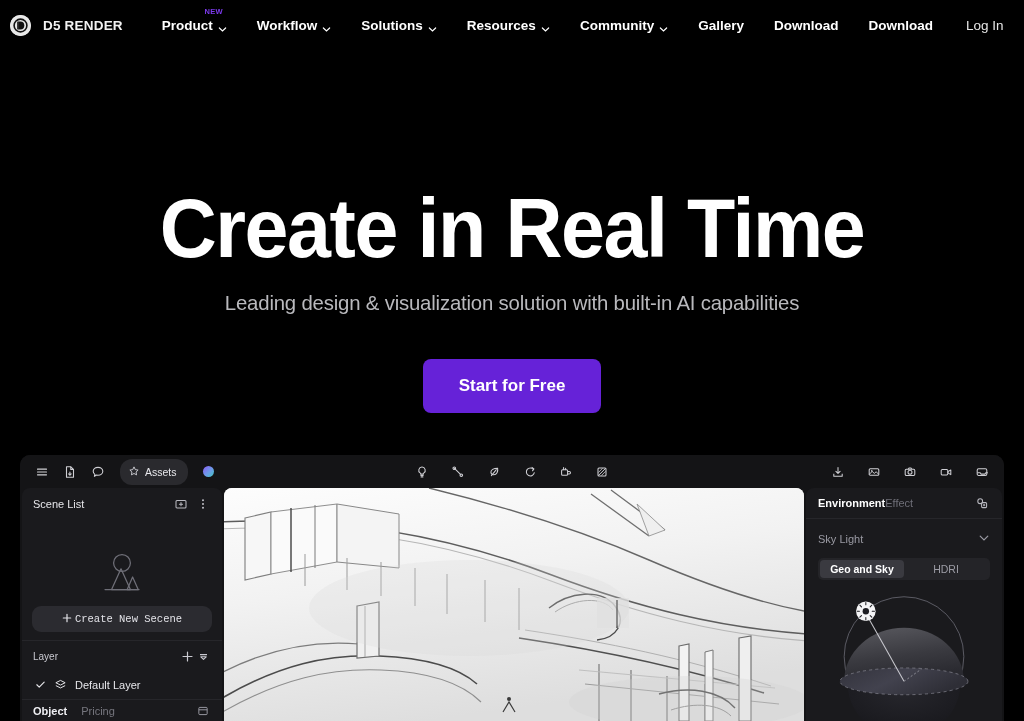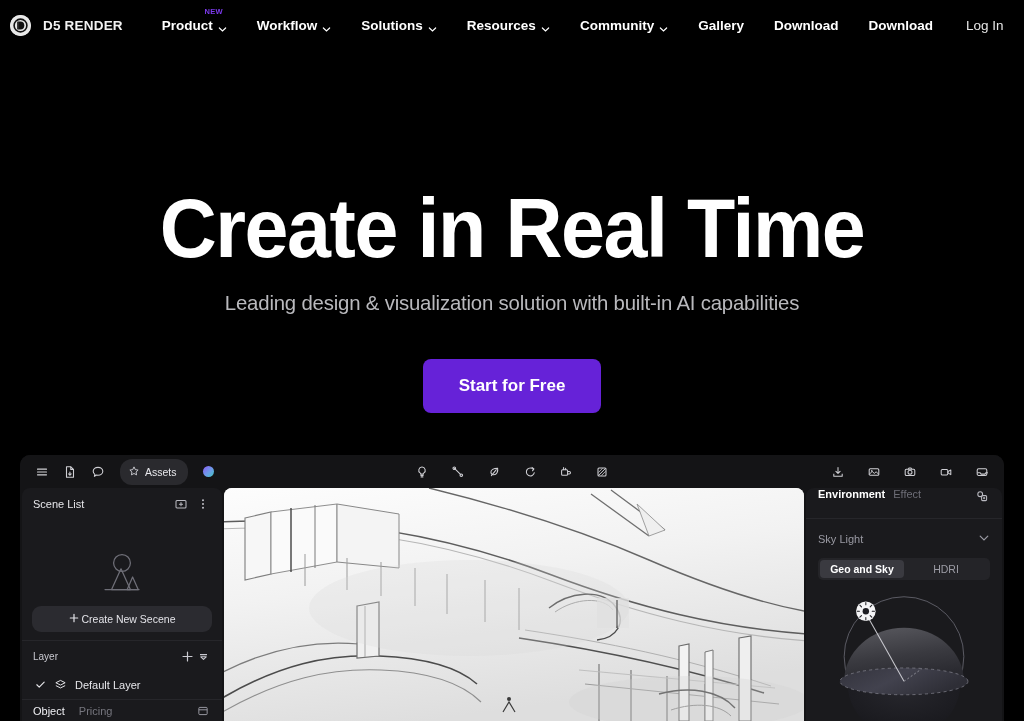--- a/index.html
+++ b/index.html
@@ -261,20 +261,21 @@
     height: 26px;
     background: #2b2b30;
     border-radius: 9px;
     display: flex;
     align-items: center;
     justify-content: center;
     gap: 3px;
     font-size: 10.5px;
     color: #e3e3e8;
     cursor: pointer;
+    font-family: Liberation Mono, monospace;
   }
   .layer-sec {
     border-top: 1px solid #26262a;
   }
   .layer-head {
     display: flex;
     align-items: center;
     height: 30px;
     padding: 0 11px;
   }
@@ -296,21 +297,21 @@
     gap: 14px;
     height: 22px;
     padding: 0 11px;
   }
   .obj-tabs .t {
     font-size: 11px;
     color: #76767e;
     font-weight: 400;
     cursor: pointer;
   }
-  .obj-tabs .t.active { color: #f0f0f4; font-weight: 400; }
+  .obj-tabs .t.active { color: #f0f0f4; font-weight: 700; }
   .obj-tabs .spacer { flex: 1; }
 
   
   .viewport {
     flex: 1;
     border-radius: 8px 8px 0 0;
     overflow: hidden;
     position: relative;
     background: #e9e9e9;
     cursor: crosshair;
@@ -321,24 +322,24 @@
   .panel-right {
     width: 196px;
     background: #1a1a1d;
     border-radius: 8px 8px 0 0;
     flex: none;
     display: flex;
     flex-direction: column;
   }
   .env-head {
     display: flex;
-    align-items: flex-start;
+    align-items: center;
     height: 31px;
     padding: 0 12px;
-    gap: 8px;
+    gap: 0;
     border-bottom: 1px solid #26262a;
   }
   .env-tab {
     font-size: 11px;
     color: #6e6e77;
     cursor: pointer;
   }
   .env-tab.active { color: #ffffff; font-weight: 700; }
   .env-head .spacer { flex: 1; }
   .sky-row {

